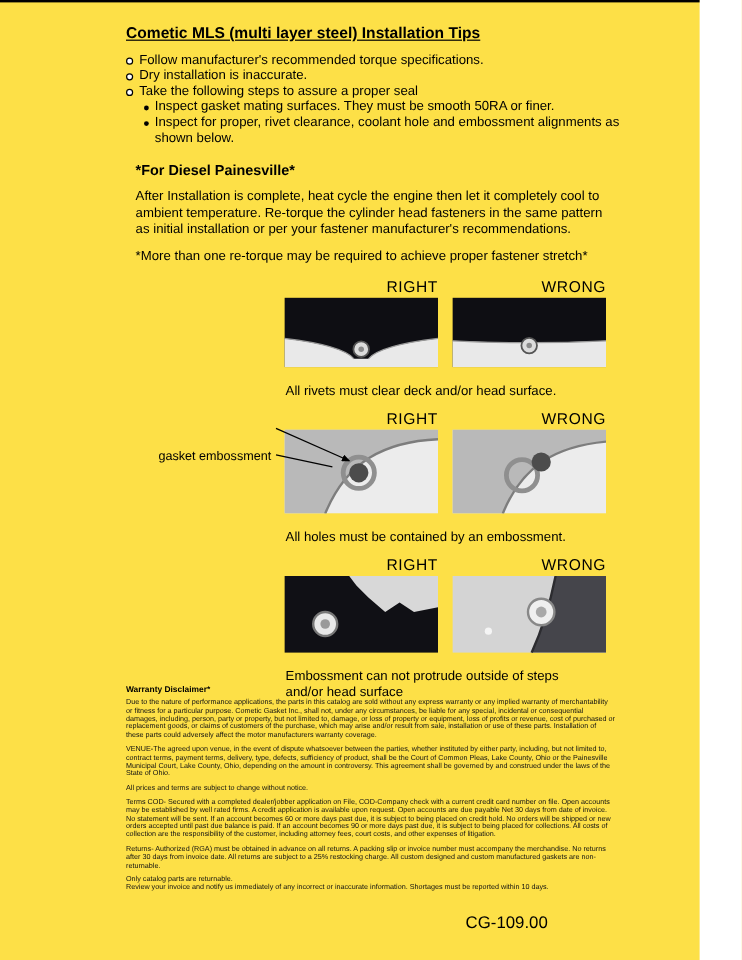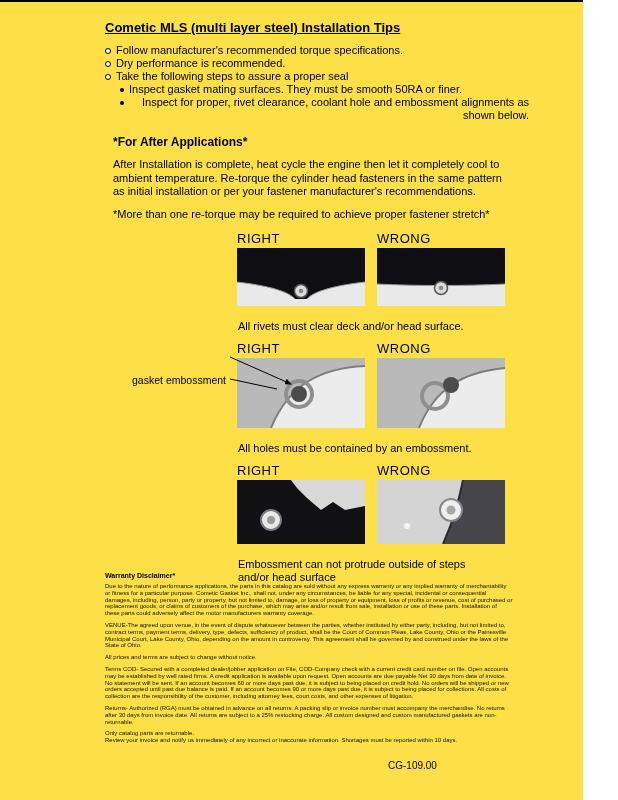--- a/index.html
+++ b/index.html
@@ -4,85 +4,85 @@
 <style>
   html,body{margin:0;padding:0;background:#fff;}
   .page{position:relative;width:583px;height:800px;background:#fde047;overflow:hidden;
         font-family:"Liberation Sans",sans-serif;color:#000;}
   .top-rule{position:absolute;top:0;left:0;width:618px;height:2px;background:#000;}
 
   .content-top{position:absolute;left:105px;top:20px;width:424px;}
   .title{font-size:13px;font-weight:bold;text-decoration:underline;margin:0 0 9px 0;}
   ul.tips,ul.subtips{list-style:none;margin:0;padding:0;font-size:11px;line-height:13px;}
   ul.tips li,ul.subtips li{display:flex;align-items:flex-start;}
-  ul.subtips{margin-left:15px;text-align:right;}
+  ul.subtips{margin-left:15px;}
   .marker{flex:0 0 auto;margin:4px 5px 0 0;}
   .hollow{width:4px;height:4px;border:1px solid #000;border-radius:50%;background:#fff;}
   .filled{width:4px;height:4px;background:#000;border-radius:50%;margin-top:4.5px;}
 
   .diesel{margin:13px 0 0 8px;width:402px;}
   .diesel-heading{font-size:12px;font-weight:bold;margin:0 0 9px 0;}
   .para{font-size:11px;line-height:13.5px;margin:0 0 9px 0;}
 
   .diagrams{position:absolute;left:237px;top:231px;width:268px;}
   .dg-labels{display:flex;gap:12px;margin-bottom:2px;}
-  .dg-labels span{width:128px;text-align:left;font-size:13px;line-height:15px;letter-spacing:0.5px;}
+  .dg-labels span{width:128px;text-align:right;font-size:13px;line-height:15px;letter-spacing:0.5px;}
   .dg-panels{display:flex;gap:12px;}
   .dg-panels svg{display:block;}
   .dg-caption{font-size:11px;line-height:13px;margin:14px 0 8px 1px;}
   .dg-caption.wrap{width:240px;}
 
   .callout-block{position:absolute;text-align:right;font-size:10.5px;line-height:11.5px;}
   #callout1{left:100px;top:341px;width:126px;white-space:pre-line;}
   #callout2{left:100px;top:375px;width:126px;}
   .callout-arrows{position:absolute;left:229px;top:347px;}
 
   .warranty{position:absolute;left:105px;top:572px;width:408px;}
   .w-head{font-size:7px;font-weight:bold;margin:0 0 4px 0;}
   .legal{font-size:6px;line-height:6.8px;margin:0 0 5px 0;color:#111;}
   .legal.no-gap{margin-bottom:0;}
 
-  .footer-code{position:absolute;left:388px;top:760px;font-size:10px;}
+  .footer-code{position:absolute;left:388px;top:760px;font-size:14px;}
 </style>
 </head>
 <body>
 
 <div class="page">
   <div class="top-rule"></div>
 
   <div class="content-top">
     <h1 class="title">Cometic MLS (multi layer steel) Installation Tips</h1>
 
     <ul class="tips">
       <li>
         <span class="marker hollow"></span>
         <span>Follow manufacturer's recommended torque specifications.</span>
       </li>
       <li>
         <span class="marker hollow"></span>
-        <span>Dry performance is recommended.</span>
+        <span>Dry installation is inaccurate.</span>
       </li>
       <li>
         <span class="marker hollow"></span>
         <span>Take the following steps to assure a proper seal</span>
       </li>
     </ul>
     <ul class="subtips">
       <li>
         <span class="marker filled"></span>
         <span>Inspect gasket mating surfaces.  They must be smooth 50RA or finer.</span>
       </li>
       <li>
         <span class="marker filled"></span>
         <span>Inspect for proper, rivet clearance, coolant hole and embossment alignments as shown below.</span>
       </li>
     </ul>
 
     <div class="diesel">
-      <div class="diesel-heading">*For After Applications*</div>
+      <div class="diesel-heading">*For Diesel Painesville*</div>
       <p class="para">After Installation is complete, heat cycle the engine then let it completely cool to ambient temperature. Re-torque the cylinder head fasteners in the same pattern as initial installation or per your fastener manufacturer's recommendations.</p>
       <p class="para">*More than one re-torque may be required to achieve proper fastener stretch*</p>
     </div>
   </div>
 
   <div class="diagrams">
 
     <div class="dg-row">
       <div class="dg-labels">
         <span>RIGHT</span>

